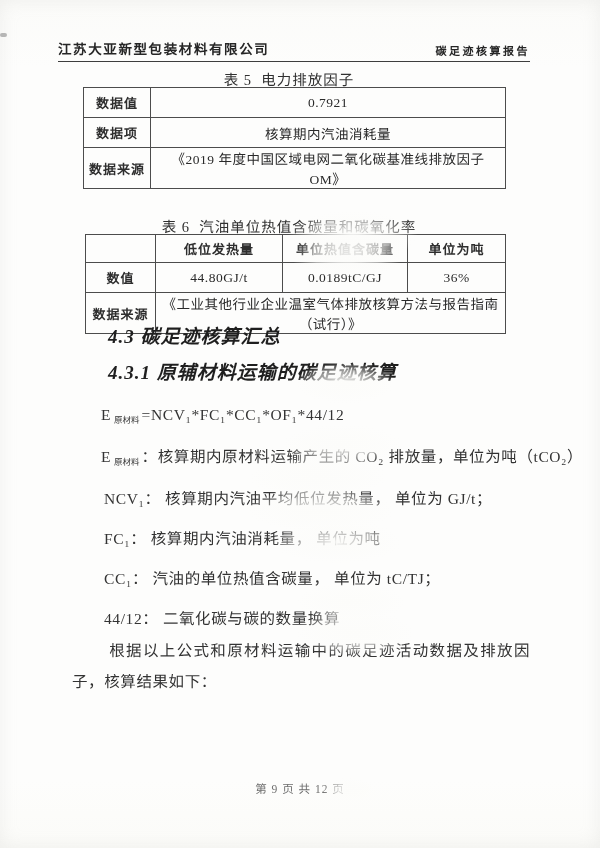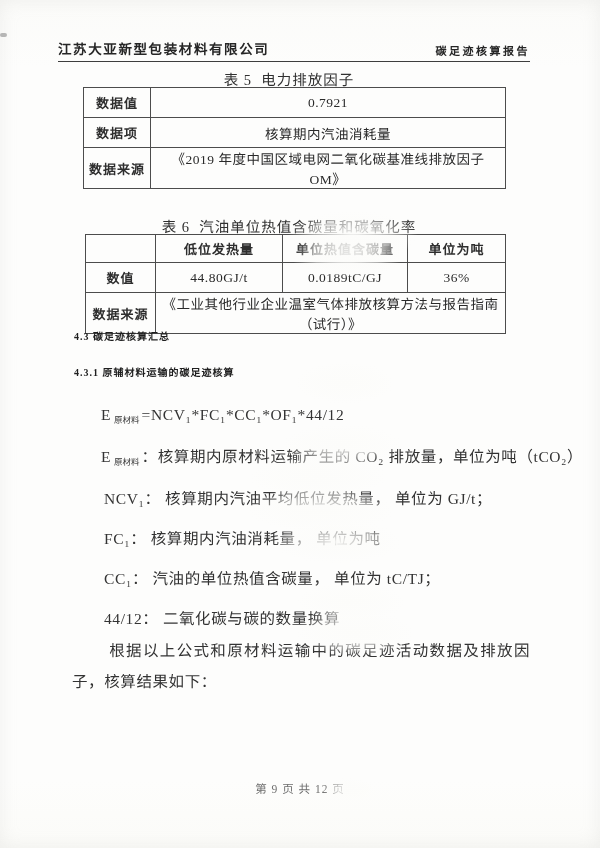--- a/index.html
+++ b/index.html
@@ -56,22 +56,23 @@
     font-family:"DejaVu Sans","Liberation Sans",sans-serif;
     font-weight:700;font-size:13px;color:#2e2e2e;text-align:center;letter-spacing:1px;
   }
   .t5 td{height:29px;}
   .t6 .hrow td{height:27px;}
   .t6 .vrow td{height:29px;}
   .t6 .srow td{height:26px;}
   
   .content{position:absolute;left:0;top:319px;width:600px;}
   .h1{
-    margin:0 0 0 74px;line-height:36px;font-size:10px;font-weight:700;color:#1f1f1f;
+    margin:0 0 0 108px;line-height:36px;font-size:19px;font-weight:700;color:#1f1f1f;
     letter-spacing:1px;
+    font-style:italic;
   }
   .bline{
     margin:8px 0 0 101px;line-height:32px;font-size:15.5px;color:#333;letter-spacing:0.6px;
   }
   .def{margin-left:104px;}
   .formula-sub{
     font-size:8.5px;position:relative;top:3px;letter-spacing:0;margin:0 2px 0 3px;color:#333;
   }
   .para{
     margin:0 70px 0 72px;width:458px;

